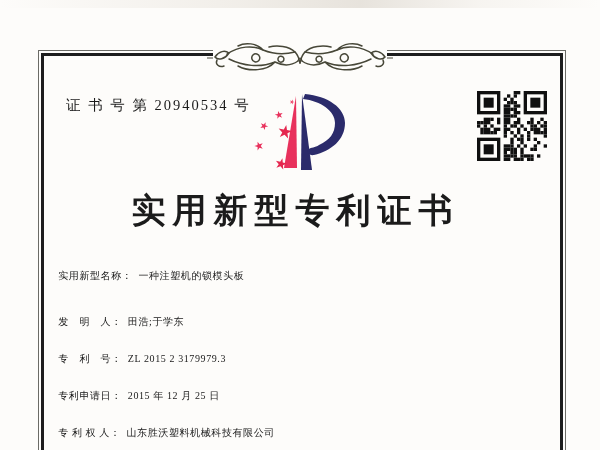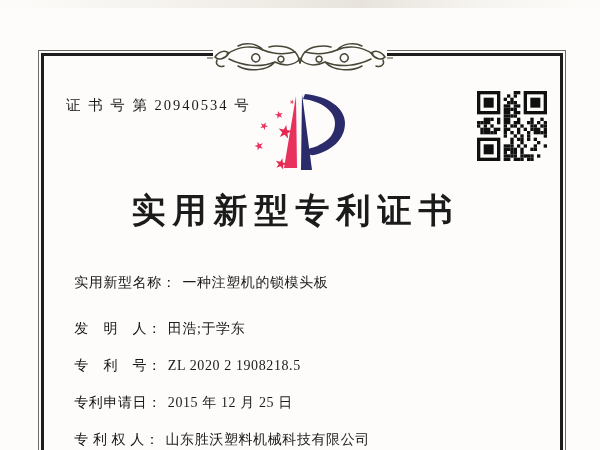--- a/index.html
+++ b/index.html
@@ -31,22 +31,22 @@
     font-size:14.5px;letter-spacing:2px;white-space:pre;
   }
   .logo{position:absolute;left:248px;top:88px;width:118px;height:88px;}
   .qr{position:absolute;left:477px;top:91px;width:70px;height:70px;}
   .title{
     position:absolute;left:0;top:188px;width:584px;
     text-align:center;font-size:34px;font-weight:bold;
     letter-spacing:7px;text-indent:7px;white-space:nowrap;
   }
   .field-row{
-    position:absolute;left:66px;height:20px;
-    font-size:14px;letter-spacing:.6px;white-space:pre;
+    position:absolute;left:52px;height:20px;
+    font-size:10px;letter-spacing:.6px;white-space:pre;
   }
   .row-0{top:258px}.row-1{top:304px}.row-2{top:341px}.row-3{top:378px}.row-4{top:415px}
   .field-label{color:#161616;}
   .field-value{color:#1b1b1b;padding-left:6px;}
 </style>
 </head>
 <body>
 
 <div class="top-smudge"></div>
 
@@ -248,20 +248,20 @@
 
 <div class="title">实用新型专利证书</div>
 
 <div class="field-row row-0">
   <span class="field-label">实用新型名称：</span><span class="field-value">一种注塑机的锁模头板</span>
 </div>
 <div class="field-row row-1">
   <span class="field-label">发　明　人：</span><span class="field-value">田浩;于学东</span>
 </div>
 <div class="field-row row-2">
-  <span class="field-label">专　利　号：</span><span class="field-value">ZL 2020 2 1908218.5</span>
+  <span class="field-label">专　利　号：</span><span class="field-value">ZL 2015 2 3179979.3</span>
 </div>
 <div class="field-row row-3">
   <span class="field-label">专利申请日：</span><span class="field-value">2015 年 12 月 25 日</span>
 </div>
 <div class="field-row row-4">
   <span class="field-label">专 利 权 人：</span><span class="field-value">山东胜沃塑料机械科技有限公司</span>
 </div>
 
 </body></html>

